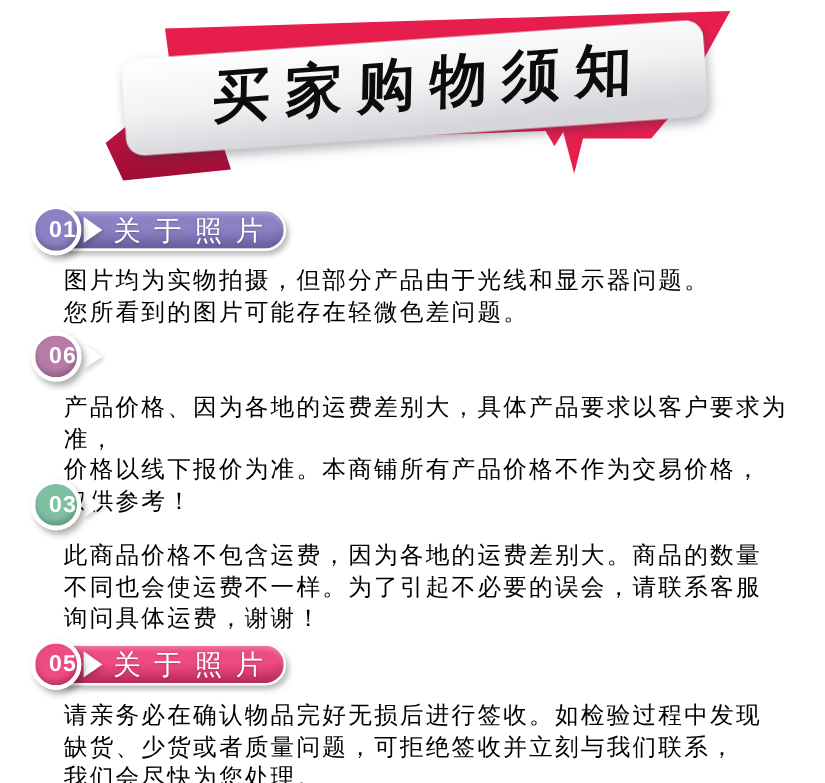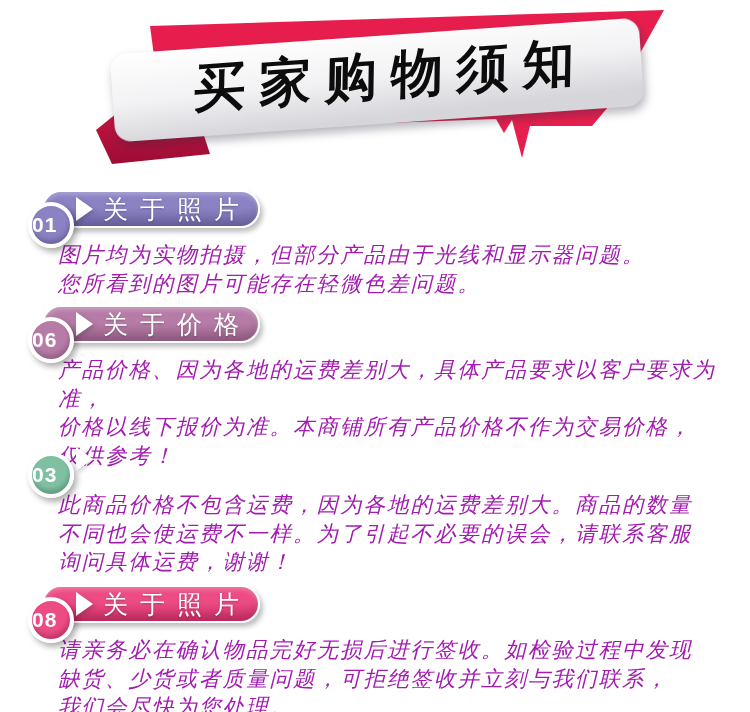--- a/index.html
+++ b/index.html
@@ -35,33 +35,32 @@
   .pill-label{
     color:#ffffff;font-size:25px;font-weight:normal;letter-spacing:12px;
     white-space:nowrap;text-shadow:0 1px 2px rgba(0,0,0,.25);
   }
   .arrow{
     position:absolute;left:48px;top:11px;width:0;height:0;z-index:3;
     border-left:17px solid #ffffff;border-top:12px solid transparent;border-bottom:12px solid transparent;
     filter:drop-shadow(2px 2px 2px rgba(0,0,0,.18));
   }
   .badge{
-    position:absolute;left:0;top:16px;width:46px;height:46px;z-index:4;
+    position:absolute;left:0;top:0;width:46px;height:46px;z-index:4;
     box-sizing:border-box;border:4px solid #ffffff;border-radius:50%;
     background:radial-gradient(circle at 38% 32%,var(--c) 55%,var(--cd) 100%);
     box-shadow:3px 4px 6px rgba(0,0,0,.32), inset 0 -4px 5px rgba(0,0,0,.15);
-    display:flex;align-items:center;justify-content:flex-start;
+    display:flex;align-items:center;justify-content:flex-end;
   }
   .badge span{color:#ffffff;font-size:21px;font-weight:bold;letter-spacing:1px;}
 
   .body-text{
     margin:9px 0 0 58px;width:690px;
-    font-size:21.5px;line-height:28.5px;letter-spacing:2px;color:#a21caf;
+    font-size:21.5px;line-height:28.5px;letter-spacing:2px;color:#000000;
     white-space:pre-line;
-    font-style:italic;
   }
 </style>
 </head>
 <body>
 
 <div class="page">
 
   <div class="header" style="--ribbon: #e71e4d; --ribbon-dark: #9d0c34;">
     <svg width="750" height="185" viewBox="0 0 750 185">
       <defs>
@@ -94,23 +93,20 @@
       <div class="badge">
         <span>01</span>
       </div>
     </div>
     <p class="body-text">图片均为实物拍摄，但部分产品由于光线和显示器问题。
 您所看到的图片可能存在轻微色差问题。</p>
   </div>
 
   <div class="sec sec-2" style="--c: #b67ca7; --cd: #9f648f;">
     <div class="pill-row">
-      <div class="pill">
-        <span class="pill-label">关于价格</span>
-      </div>
       <span class="arrow"></span>
       <div class="badge">
         <span>06</span>
       </div>
     </div>
     <p class="body-text">产品价格、因为各地的运费差别大，具体产品要求以客户要求为准，
 价格以线下报价为准。本商铺所有产品价格不作为交易价格，
 仅供参考！</p>
   </div>
 
@@ -126,21 +122,21 @@
 询问具体运费，谢谢！</p>
   </div>
 
   <div class="sec sec-4" style="--c: #ec4b84; --cd: #d02f67;">
     <div class="pill-row">
       <div class="pill">
         <span class="pill-label">关于照片</span>
       </div>
       <span class="arrow"></span>
       <div class="badge">
-        <span>08</span>
+        <span>05</span>
       </div>
     </div>
     <p class="body-text">请亲务必在确认物品完好无损后进行签收。如检验过程中发现
 缺货、少货或者质量问题，可拒绝签收并立刻与我们联系，
 我们会尽快为您处理。</p>
   </div>
 
 </div>
 
 </body></html>

